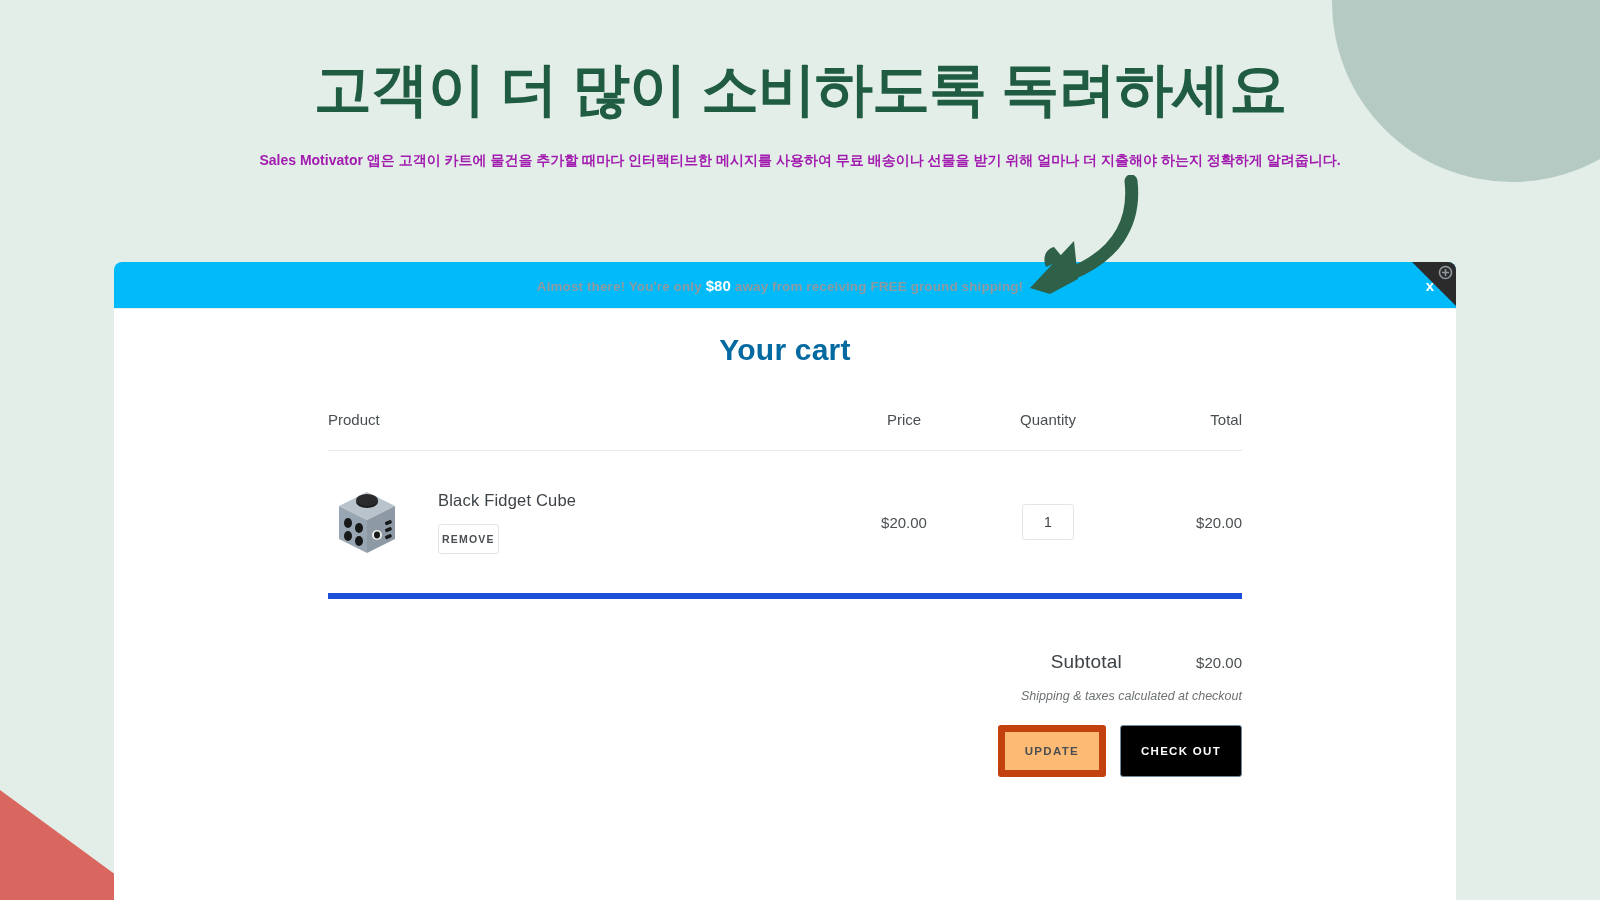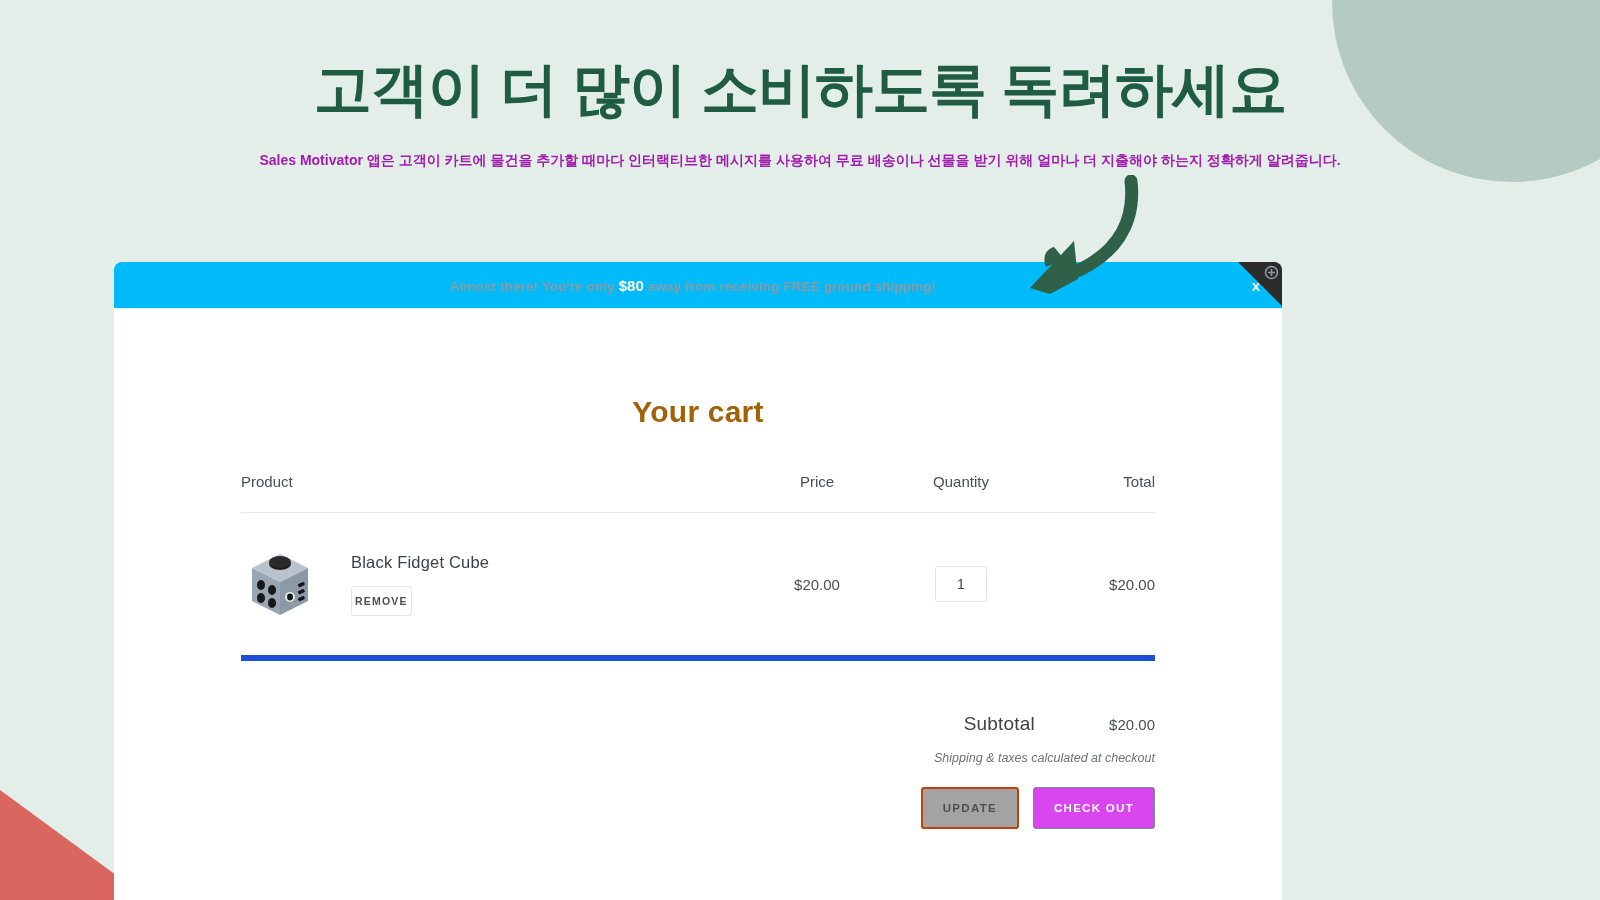--- a/index.html
+++ b/index.html
@@ -58,21 +58,21 @@
     position:absolute;
     left:1010px; top:175px;
     z-index:5;
     pointer-events:none;
   }
 
   
   .card {
     position:absolute;
     left:114px; top:262px;
-    width:1168px; height:638px;
+    width:1342px; height:638px;
     background:#ffffff;
     border-radius:8px 8px 0 0;
     z-index:3;
     overflow:hidden;
     box-shadow:0 0 0 0 rgba(0,0,0,0);
   }
 
   
   .banner {
     position:relative;
@@ -119,23 +119,23 @@
     background:#eceff0;
     margin:0;
   }
   .cart-body {
     padding:0 86px;
   }
   .cart-title {
     text-align:center;
     font-size:30px;
     font-weight:bold;
-    color:#a16207;
+    color:#0369a1;
     letter-spacing:0.2px;
-    padding-top:86px;
+    padding-top:24px;
   }
 
   .cart-table {
     width:914px;
     margin:44px auto 0;
     border-collapse:collapse;
   }
   .cart-table th {
     font-weight:400;
     font-size:15px;
@@ -230,26 +230,26 @@
   .btn {
     font-size:11.5px;
     font-weight:bold;
     letter-spacing:1.3px;
     border-radius:3px;
     padding:13px 20px;
     cursor:pointer;
     font-family:"Liberation Sans", sans-serif;
   }
   .btn-update {
-    background:#a3a3a3;
+    background:#fdba74;
     color:#4a4f52;
-    border:2px solid #c2410c;
+    border:7px solid #c2410c;
   }
   .btn-checkout {
-    background:#d946ef;
+    background:#000000;
     color:#ffffff;
     border:1px solid #70899c;
   }
 </style>
 </head>
 <body>
 
 <div class="deco-circle"></div>
 <div class="deco-triangle">
   <svg width="150" height="220" viewBox="0 0 150 220">

